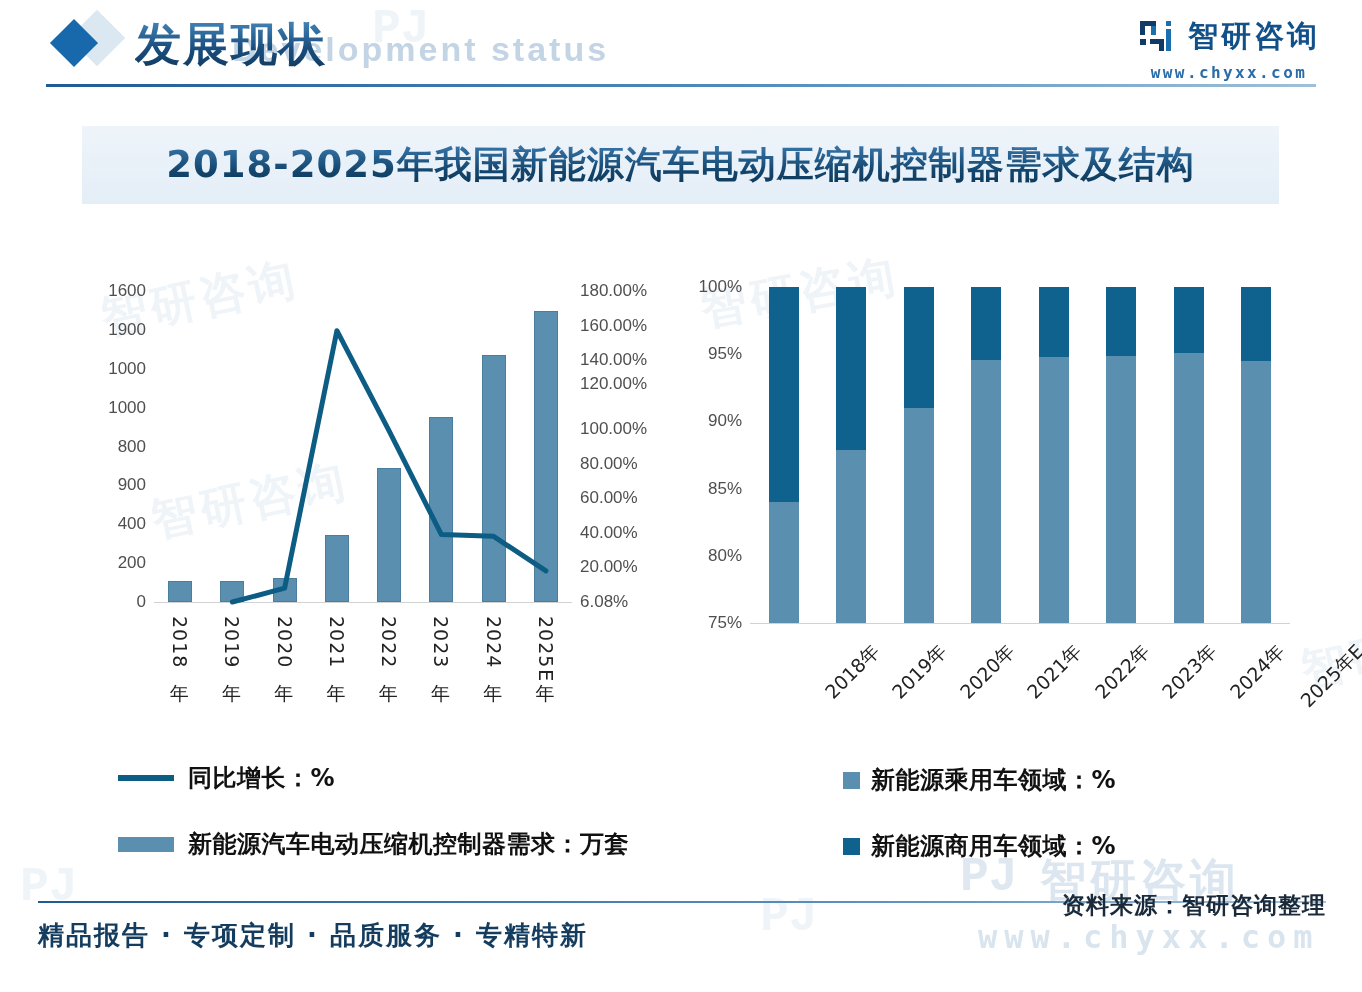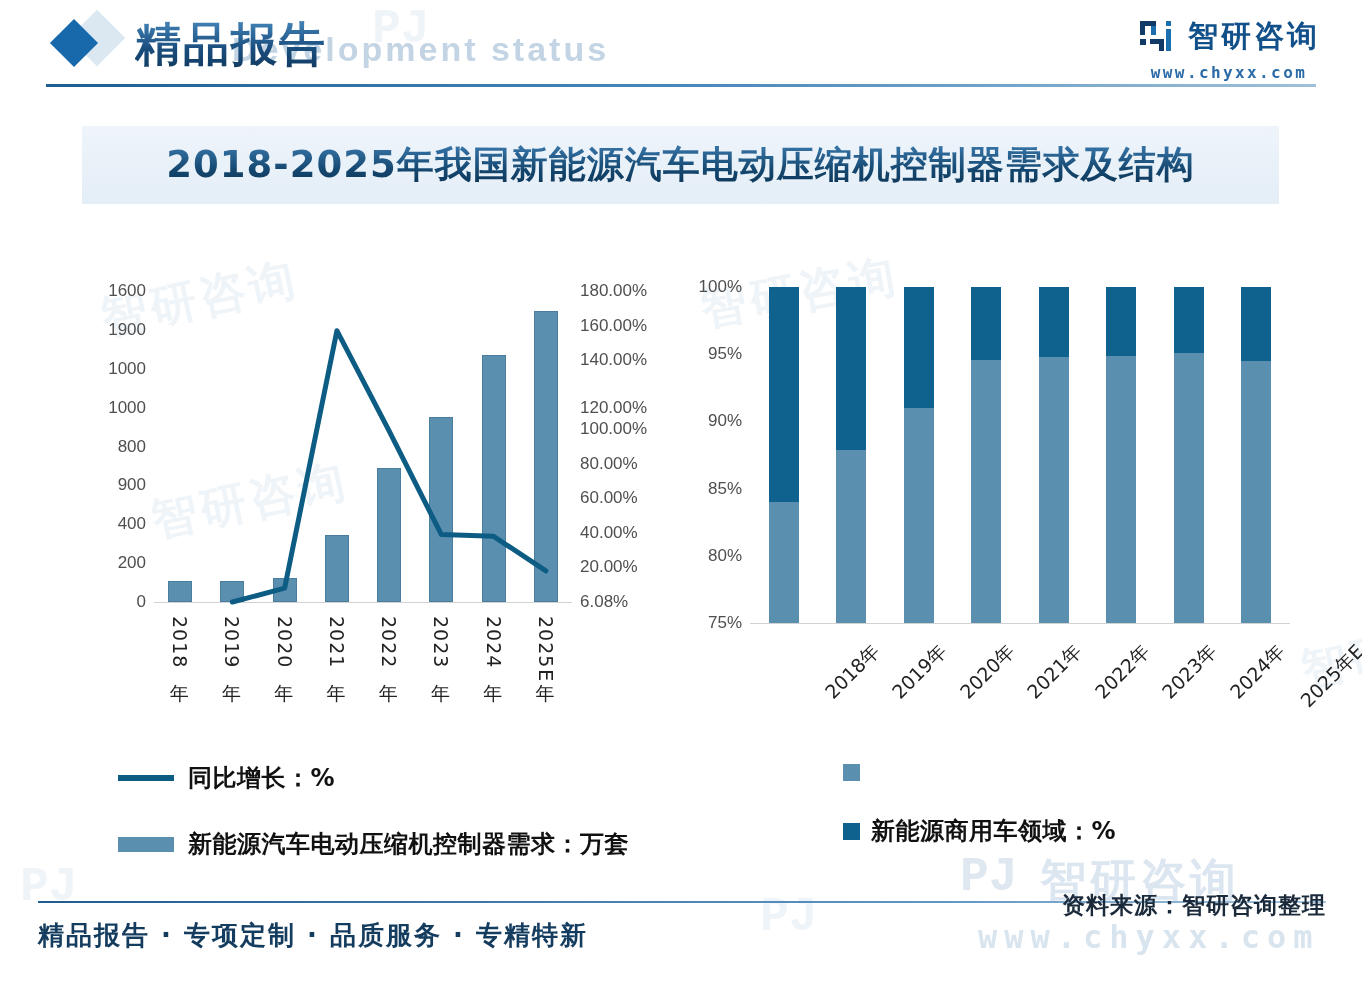--- a/index.html
+++ b/index.html
@@ -92,21 +92,21 @@
 <div class="wm wm-logo" style="left:760px;top:890px;">PJ</div>
 <div class="wm wm-text" style="left:1040px;top:850px;opacity:.16;">智研咨询</div>
 <div class="wm" style="left:978px;top:918px;font-size:32px;letter-spacing:7px;opacity:.18;font-family:'DejaVu Sans Mono',monospace;">www.chyxx.com</div>
 <div class="wm wm-logo" style="left:960px;top:850px;opacity:.15;">PJ</div>
 <div class="wm wm-text" style="left:1300px;top:620px;transform:rotate(-12deg);">智研咨询</div>
 
 <div id="header">
   <div class="hdr-diamond ghost"></div>
   <div class="hdr-diamond"></div>
   <div class="hdr-sub">Development status</div>
-  <div class="hdr-title">精品报告</div>
+  <div class="hdr-title">发展现状</div>
   <div class="hdr-rule"></div>
 
   <div id="logo">
     <div class="logo-row">
       <span class="logo-mark">
         <svg width="40" height="40" viewBox="0 0 40 40">
           <rect x="2" y="4" width="16" height="5" fill="#123a66"></rect>
           <rect x="2" y="4" width="5" height="14" fill="#123a66"></rect>
           <rect x="13" y="9" width="5" height="9" fill="#1b6fae"></rect>
           <rect x="2" y="22" width="6" height="6" fill="#123a66"></rect>
@@ -136,21 +136,21 @@
       <div class="ytick" style="right:0px;left:8px;width:76px;top:137.625px;">1000</div>
       <div class="ytick" style="right:0px;left:8px;width:76px;top:98.75px;">1000</div>
       <div class="ytick" style="right:0px;left:8px;width:76px;top:59.875px;">1900</div>
       <div class="ytick" style="right:0px;left:8px;width:76px;top:21px;">1600</div>
       <div class="ytick" style="left:518px;width:110px;text-align:left;top:332px;">6.08%</div>
       <div class="ytick" style="left:518px;width:110px;text-align:left;top:297.44444444444446px;">20.00%</div>
       <div class="ytick" style="left:518px;width:110px;text-align:left;top:262.8888888888889px;">40.00%</div>
       <div class="ytick" style="left:518px;width:110px;text-align:left;top:228.33333333333334px;">60.00%</div>
       <div class="ytick" style="left:518px;width:110px;text-align:left;top:193.77777777777777px;">80.00%</div>
       <div class="ytick" style="left:518px;width:110px;text-align:left;top:159.22222222222223px;">100.00%</div>
-      <div class="ytick" style="left:518px;width:110px;text-align:left;top:138px;">120.00%</div>
+      <div class="ytick" style="left:518px;width:110px;text-align:left;top:114px;">120.00%</div>
       <div class="ytick" style="left:518px;width:110px;text-align:left;top:90.11111111111111px;">140.00%</div>
       <div class="ytick" style="left:518px;width:110px;text-align:left;top:55.55555555555554px;">160.00%</div>
       <div class="ytick" style="left:518px;width:110px;text-align:left;top:21px;">180.00%</div>
       <div class="baseline" style="left:92px;top:332px;width:418px;"></div>
       <div class="bar" style="left:106.1075px;top:310.61875px;width:24.035px;height:21.38125px;background:#5b8fb0;border:1px solid #4a7e9e;box-sizing:border-box;"></div>
       <div class="bar" style="left:158.3575px;top:310.61875px;width:24.035px;height:21.38125px;background:#5b8fb0;border:1px solid #4a7e9e;box-sizing:border-box;"></div>
       <div class="bar" style="left:210.6075px;top:307.703125px;width:24.035px;height:24.296875px;background:#5b8fb0;border:1px solid #4a7e9e;box-sizing:border-box;"></div>
       <div class="bar" style="left:262.8575px;top:264.940625px;width:24.035px;height:67.059375px;background:#5b8fb0;border:1px solid #4a7e9e;box-sizing:border-box;"></div>
       <div class="bar" style="left:315.1075px;top:197.88125px;width:24.035px;height:134.11875px;background:#5b8fb0;border:1px solid #4a7e9e;box-sizing:border-box;"></div>
       <div class="bar" style="left:367.3575px;top:147.34375px;width:24.035px;height:184.65625px;background:#5b8fb0;border:1px solid #4a7e9e;box-sizing:border-box;"></div>
@@ -213,20 +213,21 @@
   </div>
   <div class="lg-row">
     <span class="lg-swatch-bar" style="background:#5b8fb0;"></span>
     <span class="lg-text">新能源汽车电动压缩机控制器需求：万套</span>
   </div>
 </div>
 
 <div class="legend" id="legend-right" style="left:843px;top:764px;">
   <div class="lg-row">
     <span class="lg-swatch-sq" style="background:#5b8fb0;"></span>
+    <span class="lg-text">新能源乘用车领域：%</span>
   </div>
   <div class="lg-row">
     <span class="lg-swatch-sq" style="background:#0f618e;"></span>
     <span class="lg-text">新能源商用车领域：%</span>
   </div>
 </div>
 
 <div id="footer-rule"></div>
 <div id="footer-tag">精品报告 · 专项定制 · 品质服务 · 专精特新</div>
 <div id="source">资料来源：智研咨询整理</div>

